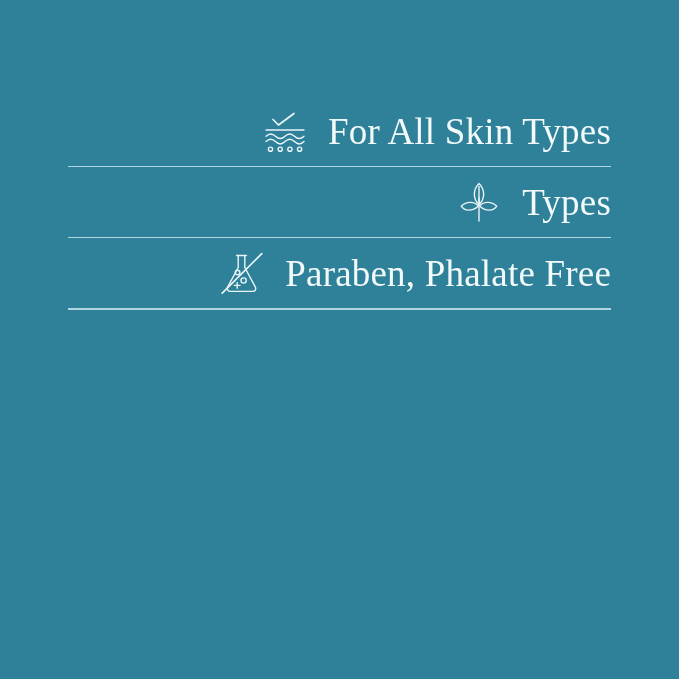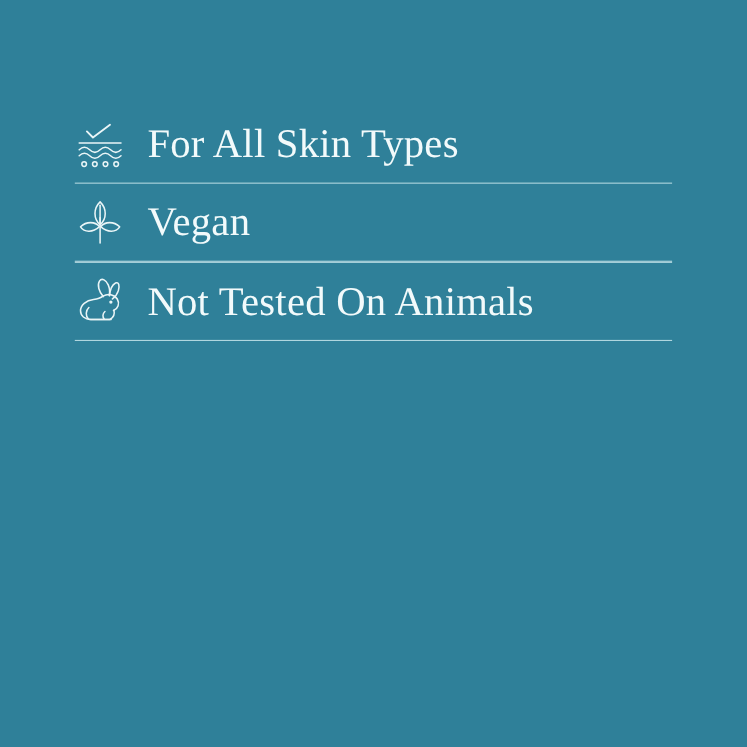--- a/index.html
+++ b/index.html
@@ -25,20 +25,21 @@
     position: absolute;
     left: 68px;
     top: 96px;
     width: 543px;
   }
   .feature-row {
     display: flex;
     align-items: center;
     height: 70px;
     gap: 6px;
+    justify-content: flex-end;
   }
   .icon-cell {
     width: 60px;
     min-width: 60px;
     height: 56px;
     display: flex;
     align-items: center;
     justify-content: flex-start;
   }
   .icon-cell svg {
@@ -117,49 +118,45 @@
           <path class="icon-stroke-thin" d="M23 4.5 C29.2 10.5 29.2 20 23 25.5 C16.8 20 16.8 10.5 23 4.5 Z"></path>
           <line class="icon-stroke-thin" x1="23" y1="7.5" x2="23" y2="24"></line>
 
           <path class="icon-stroke-thin" d="M22.4 27 C16.2 32.8 8.5 32.2 5.2 27.2 C10.5 22.1 18.4 22.2 22.4 27 Z"></path>
 
           <path class="icon-stroke-thin" d="M23.6 27 C29.8 32.8 37.5 32.2 40.8 27.2 C35.5 22.1 27.6 22.2 23.6 27 Z"></path>
 
           <line class="icon-stroke-thin" x1="23" y1="19" x2="23" y2="42"></line>
         </svg>
       </div>
-      <div class="feature-label">Vegan</div>
+      <div class="feature-label">Types</div>
     </div>
-
-    <div class="divider"></div>
-
 
     <div class="divider"></div>
 
     <div class="feature-row">
       <div class="icon-cell">
-        <svg width="48" height="46" viewBox="0 0 48 46" aria-hidden="true">
+        <svg width="46" height="46" viewBox="0 0 46 46" aria-hidden="true">
 
-          <path class="icon-stroke-thin" d="M25.8 18.6 C22.0 14.0 20.2 8.2 22.4 4.6 C24.6 1.2 28.6 3.8 30.4 8.0 C31.8 11.4 32.0 15.0 31.2 17.6"></path>
+          <line class="icon-stroke-thin" x1="17.5" y1="5.5" x2="27.5" y2="5.5"></line>
 
-          <path class="icon-stroke-thin" d="M31.6 17.8 C31.8 13.0 33.8 7.6 37.0 6.2 C40.0 5.0 41.0 9.0 39.6 13.2 C38.5 16.6 36.2 19.4 34.2 20.8"></path>
+          <path class="icon-stroke-thin" d="M19.2 5.5 L19.2 17.5 L8.6 37.2 C7.6 39.2 9.0 41.4 11.3 41.4 L33.7 41.4 C36.0 41.4 37.4 39.2 36.4 37.2 L25.8 17.5 L25.8 5.5"></path>
 
-          <path class="icon-stroke-thin" d="M25.6 18.2 C30.2 15.4 36.0 16.6 38.6 20.8 C41.0 24.8 39.4 29.6 35.2 31.2"></path>
+          <circle class="icon-dot" cx="18.6" cy="22.5" r="2.3"></circle>
+          <circle class="icon-dot" cx="24.6" cy="30.5" r="2.6"></circle>
 
-          <path class="icon-stroke-thin" d="M35.6 31.0 C36.4 34.6 35.0 38.0 31.8 39.4 L14.6 39.4 C9.0 39.4 5.2 36.0 5.2 31.6 C5.2 26.4 10.2 22.0 17.0 21.2 C20.4 20.8 23.6 19.8 25.6 18.2"></path>
+          <line class="icon-stroke-thin" x1="15.4" y1="35.4" x2="21.0" y2="35.4"></line>
+          <line class="icon-stroke-thin" x1="18.2" y1="32.6" x2="18.2" y2="38.2"></line>
 
-          <path class="icon-stroke-thin" d="M12.4 39.2 C9.6 36.0 9.8 31.4 12.8 28.6"></path>
-
-          <path class="icon-stroke-thin" d="M26.8 39.2 C25.0 37.2 25.2 34.0 27.4 32.2"></path>
-
-          <line class="icon-stroke-thin" x1="13.2" y1="39.4" x2="33.0" y2="39.4"></line>
-
-          <circle cx="32.8" cy="23.6" r="1.5" fill="#eaf5f7"></circle>
+          <line class="icon-stroke" x1="3.2" y1="43.2" x2="42.8" y2="3.6"></line>
         </svg>
       </div>
-      <div class="feature-label">Not Tested On Animals</div>
+      <div class="feature-label">Paraben, Phalate Free</div>
     </div>
+
+    <div class="divider"></div>
+
 
     <div class="divider"></div>
 
 
   </div>
 </div>
 
 </body></html>

